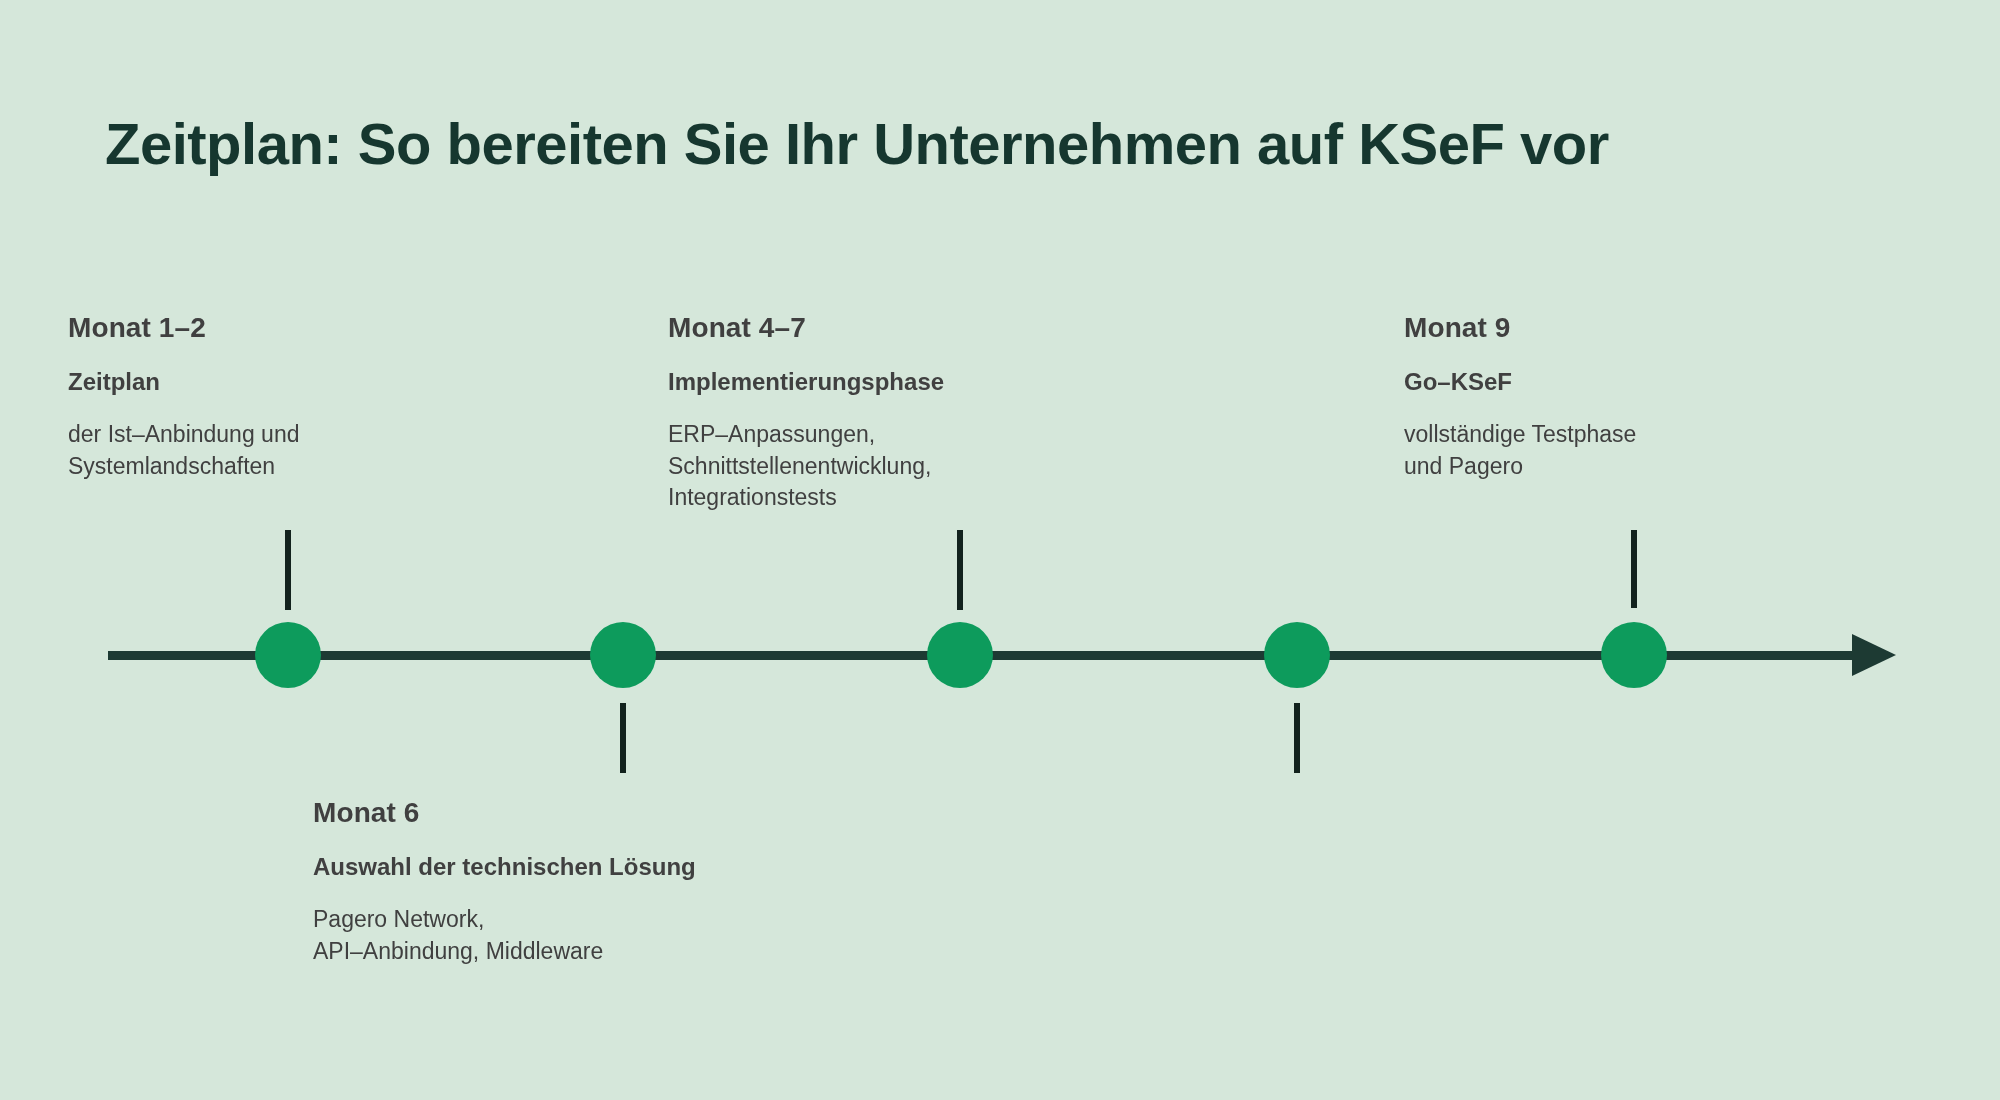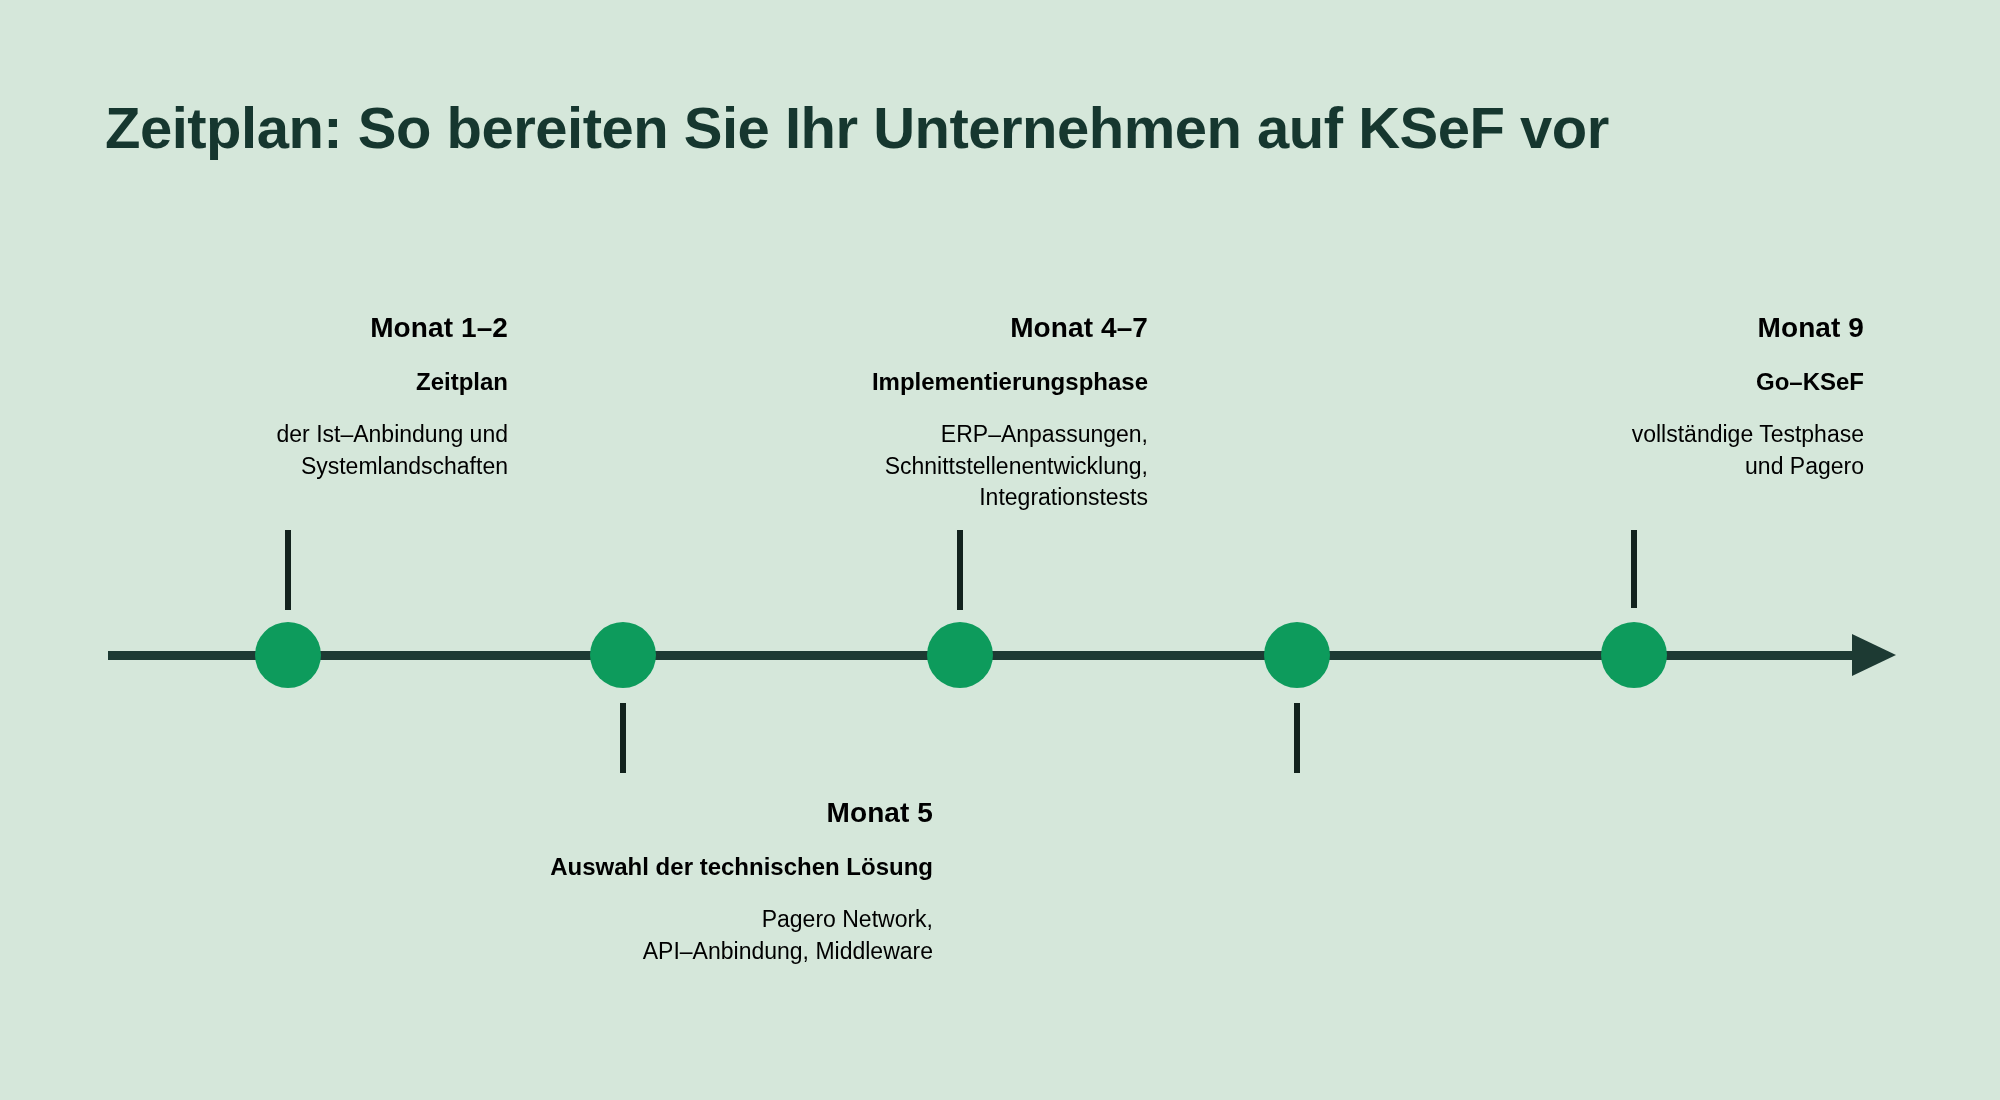--- a/index.html
+++ b/index.html
@@ -18,21 +18,21 @@
     position: relative;
     width: 2000px;
     height: 1100px;
     background: #d5e7da;
   }
 
   
   .title {
     position: absolute;
     left: 105px;
-    top: 96px;
+    top: 112px;
     font-size: 58px;
     font-weight: 700;
     letter-spacing: -0.5px;
     color: #16372f;
     white-space: nowrap;
     line-height: 1.1;
   }
 
   
   .axis-line {
@@ -72,23 +72,23 @@
     background: #12221d;
     transform: translateX(-50%);
   }
   .stem.up   { top: 530px; height: 80px; }
   .stem.up.short { top: 530px; height: 78px; }
   .stem.down { top: 703px; height: 70px; }
 
   
   .block {
     position: absolute;
-    text-align: right;
+    text-align: left;
     transform: translateX(-50%);
-    color: #000000;
+    color: #404040;
   }
   .block .month {
     font-size: 28px;
     font-weight: 700;
     letter-spacing: 0.1px;
     margin: 0;
     line-height: 1.25;
   }
   .block .phase {
     font-size: 24px;
@@ -150,21 +150,21 @@
   <div class="dot" style="left:288px;"></div>
   <div class="dot" style="left:623px;"></div>
   <div class="dot" style="left:960px;"></div>
   <div class="dot" style="left:1297px;"></div>
   <div class="dot" style="left:1634px;"></div>
 
   <div class="stem down" style="left:623px;"></div>
   <div class="stem down" style="left:1297px;"></div>
 
   <div class="block below" style="left:623px; top:795px; width:620px;">
-    <p class="month">Monat 5</p>
+    <p class="month">Monat 6</p>
     <p class="phase">Auswahl der technischen Lösung</p>
     <p class="desc">
       <span>Pagero Network,</span><br>
       <span>API–Anbindung, Middleware</span>
     </p>
   </div>
 
 
 </div>
 

